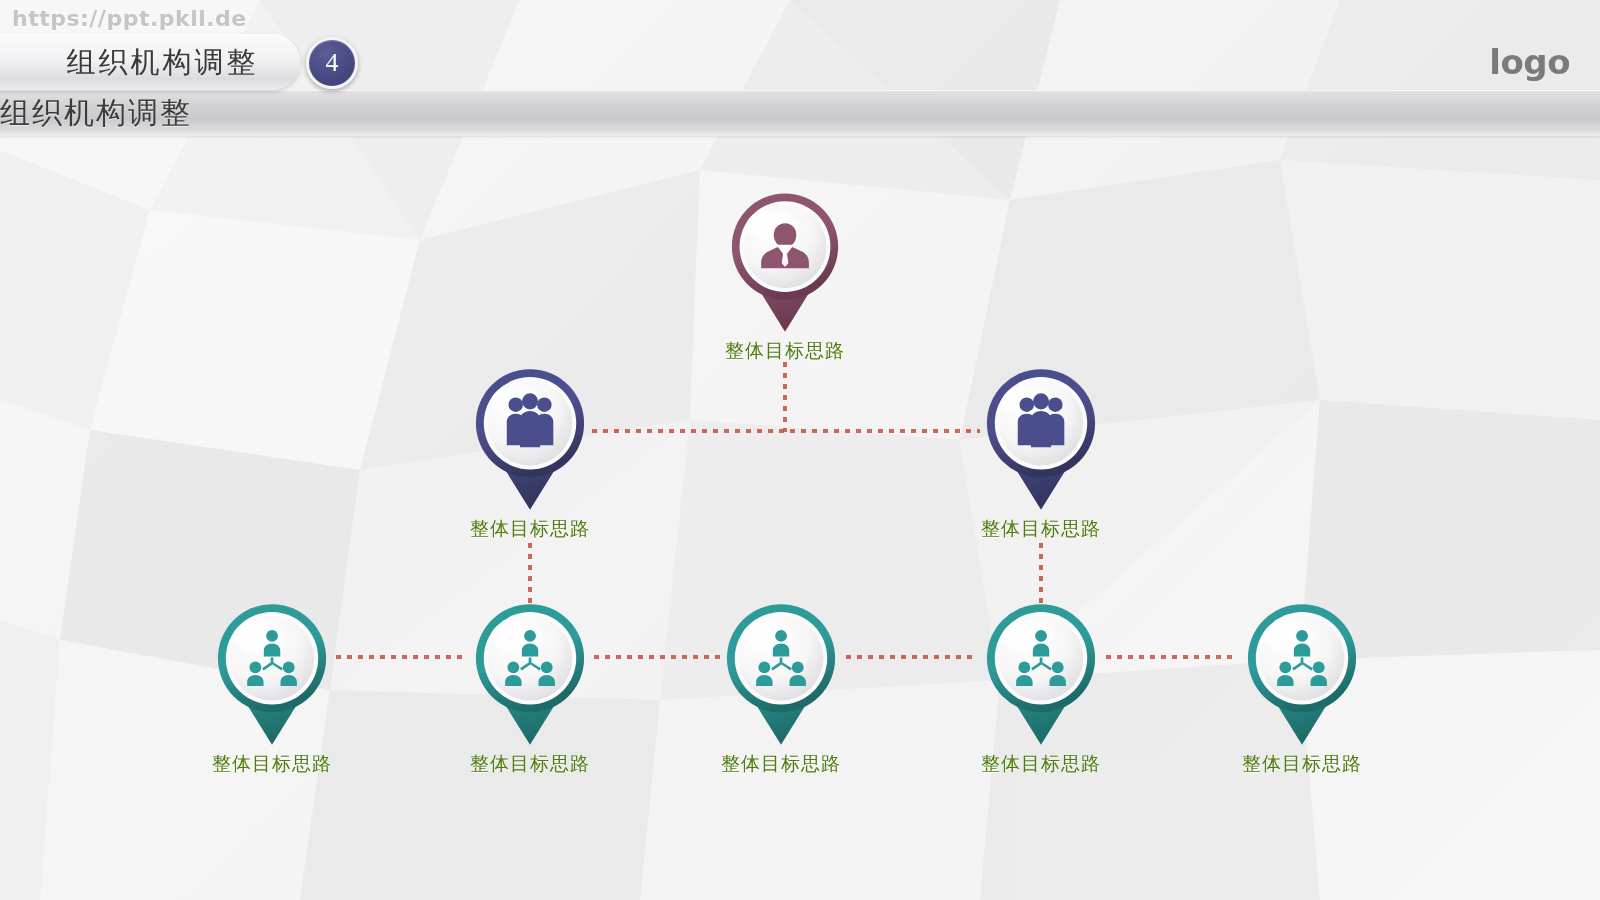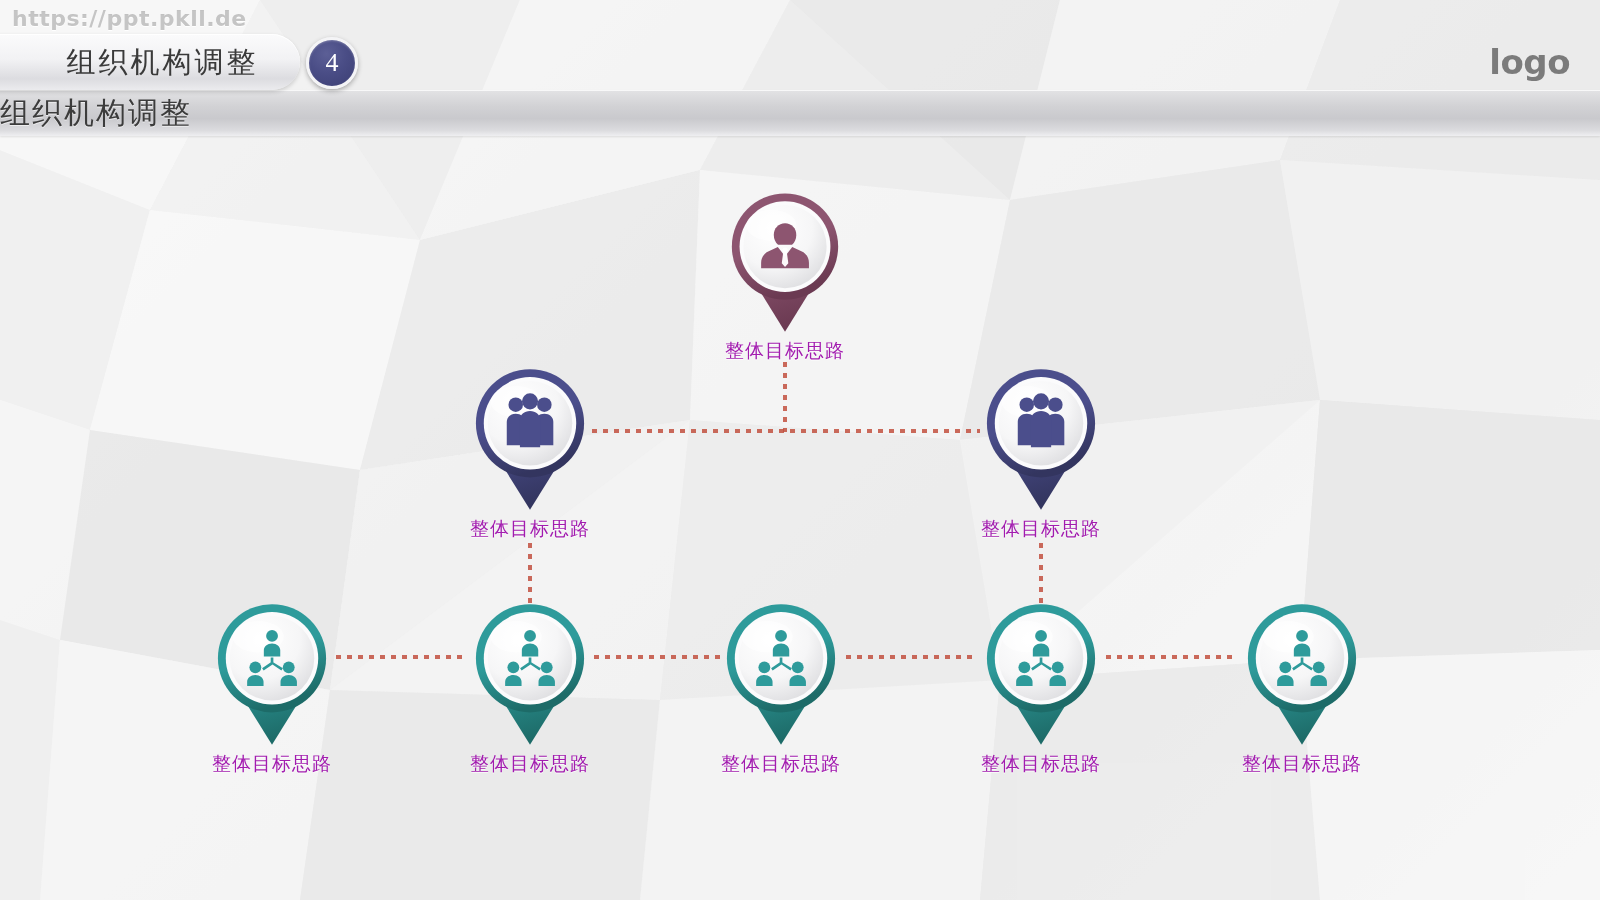--- a/index.html
+++ b/index.html
@@ -166,21 +166,21 @@
     filter: blur(5px);
     z-index: -1;
     pointer-events: none;
   }
   .pin-label {
     position: absolute;
     left: 50%;
     transform: translateX(-50%);
     white-space: nowrap;
     font-size: 19px;
-    color: #a21caf;
+    color: #4d7c0f;
     letter-spacing: 1px;
     text-shadow: 0 1px 0 rgba(255,255,255,0.8);
   }
 
   
   .pin-lg .pin-svg { width: 116px; height: 148px; }
   .pin-md .pin-svg { width: 118px; height: 150px; }
   .pin-sm .pin-svg { width: 118px; height: 150px; }
 
   .pin-svg { display:block; }

